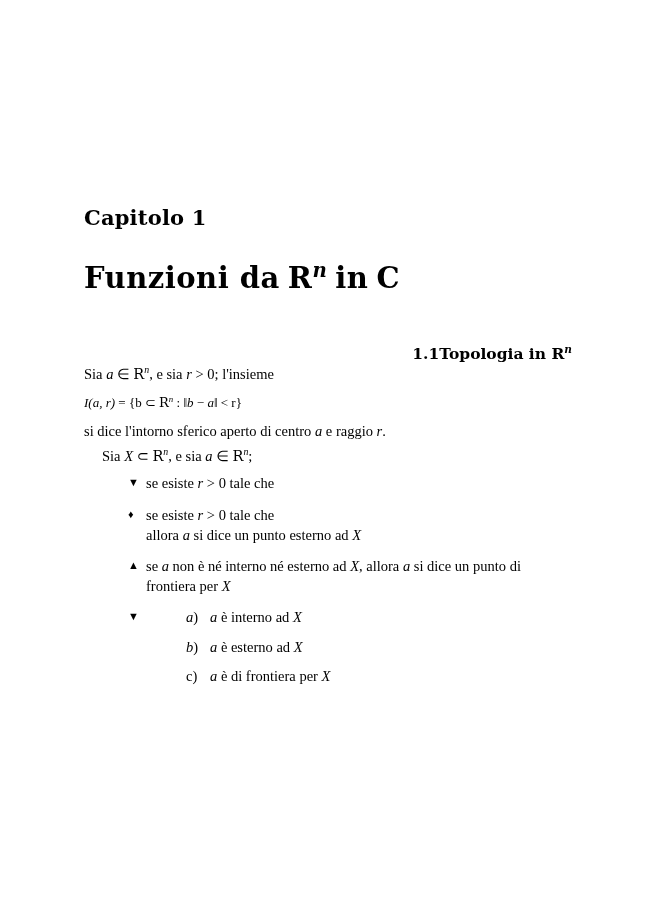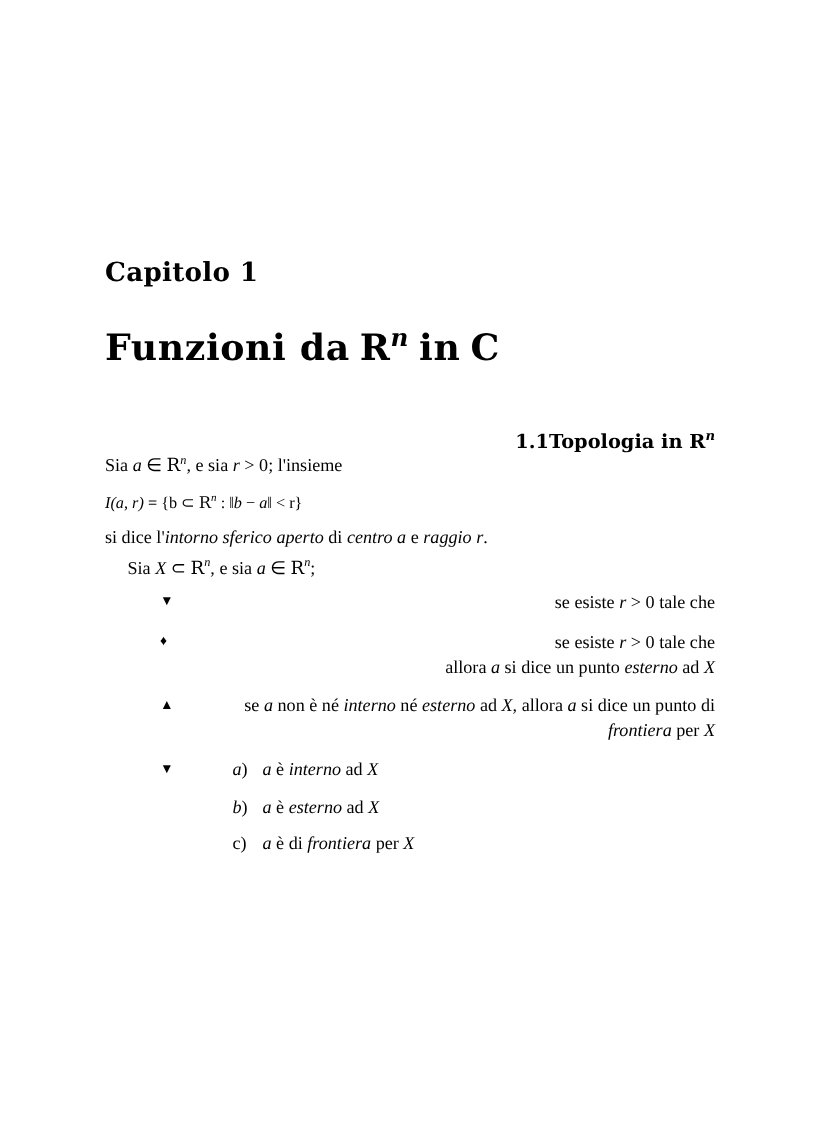--- a/index.html
+++ b/index.html
@@ -57,21 +57,21 @@
     margin: 0 0 4px 0;
     text-align: left;
   }
   p.indent { text-indent: 18px; }
   .display {
     text-align: left;
     font-size: 13px;
     margin: 10px 0 10px 0;
   }
   .math { font-style: italic; }
-  .it { font-style: italic; }
+  .it { }
   .bb { font-family: "DejaVu Serif", serif; font-style: normal; }
   sup.idx {
     font-size: 0.68em;
     vertical-align: super;
     font-style: italic;
   }
   ul.bullets {
     list-style: none;
     margin: 8px 0 0 0;
     padding: 0 0 0 44px;
@@ -103,21 +103,20 @@
     padding-left: 24px;
   }
   .sublist li .lab {
     position: absolute;
     left: 0;
     top: 0;
   }
   .hang {
     display: block;
     padding-left: 0;
-    text-align: right;
   }
 </style>
 </head>
 <body>
 
 <div class="page">
   <div class="content">
 
     <div class="chapter-label">Capitolo 1</div>
 

